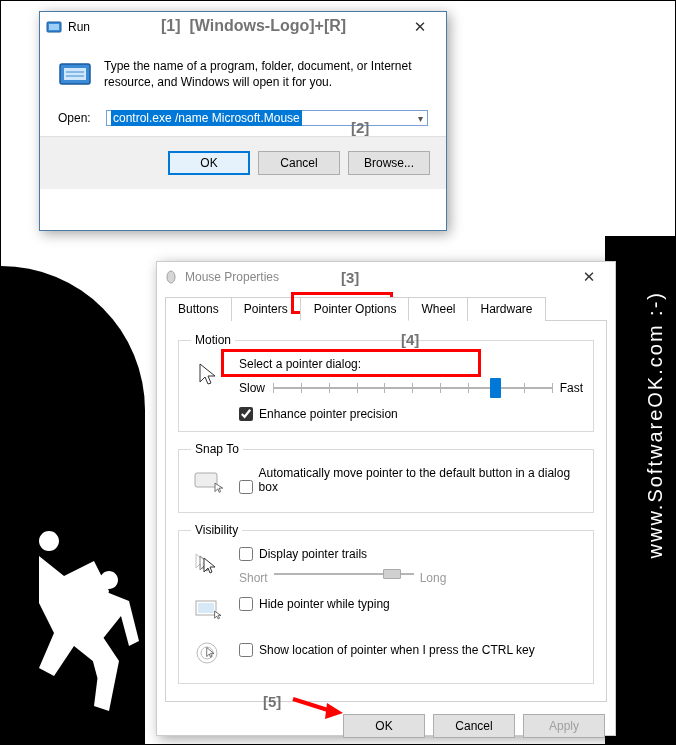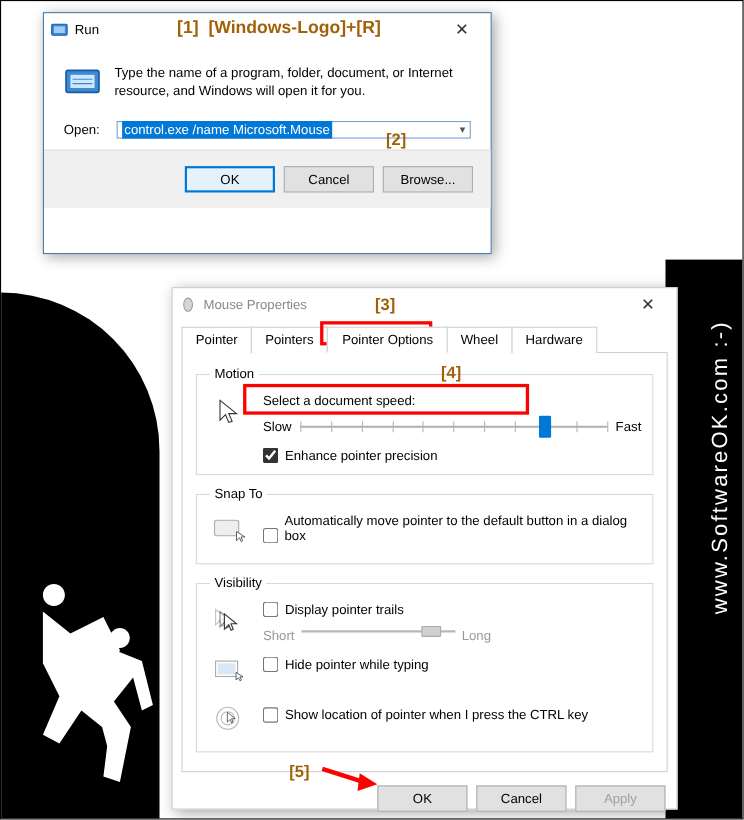--- a/index.html
+++ b/index.html
@@ -63,21 +63,21 @@
     .slider .tick { position: absolute; top: 6px; width: 1px; height: 10px; background: #b5b5b5; }
     .slider .thumb { position: absolute; top: 1px; width: 11px; height: 20px; background: #0078d7; border-radius: 1px; }
     .slider.mini { width: 140px; flex: none; }
     .slider.mini .thumb { background: #d0d0d0; border: 1px solid #aaa; width: 18px; height: 10px; top: 6px; }
     .chk { display: flex; align-items: flex-end; gap: 6px; margin-top: 8px; font-size: 12px; }
     .chk input { width: 14px; height: 14px; accent-color: #333; }
     .chk.dis { color: #9a9a9a; }
     .dlgbtns { display: flex; justify-content: flex-end; gap: 8px; padding: 4px 10px 10px 0; }
     
     
-    .anno { position: absolute; color: #a16207; font-weight: bold; font-family: Arial, sans-serif; pointer-events: none; }
+    .anno { position: absolute; color: #737373; font-weight: bold; font-family: Arial, sans-serif; pointer-events: none; }
     .annobox { border: 3px solid #ff0000; position: absolute; pointer-events: none; }
     .arrow { position: absolute; }
 
     
     .fig { position: absolute; left: 18px; top: 520px; width: 130px; height: 200px; }
     .fig svg path { fill: #fff; }
   </style>
 </head>
 <body>
 
@@ -132,37 +132,37 @@
   <div class="titlebar">
     <span class="ticon">
       <svg width="14" height="14" viewBox="0 0 14 14">
           <ellipse cx="7" cy="7" rx="4" ry="6" fill="#ccc" stroke="#888"></ellipse>
         </svg>
     </span>
     <span class="ttxt">Mouse Properties</span>
     <span class="close">✕</span>
   </div>
   <div class="tabs">
-    <div class="tab">Pointer</div>
+    <div class="tab">Buttons</div>
     <div class="tab">Pointers</div>
     <div class="tab active">Pointer Options</div>
     <div class="tab">Wheel</div>
     <div class="tab">Hardware</div>
   </div>
   <div class="tabpage">
     <fieldset>
       <legend>Motion</legend>
       <div class="grow">
         <div class="gicon">
           <svg width="26" height="26" viewBox="0 0 26 26">
               <path d="M4 2l0 18 5-5 3 7 3-1-3-7 7 0z" fill="#fff" stroke="#333"></path>
             </svg>
         </div>
         <div class="gbody">
-          <div>Select a document speed:</div>
+          <div>Select a pointer dialog:</div>
           <div class="sliderrow">
             <span>Slow</span>
             <div class="slider">
               <div class="track"></div>
               <div class="tick" style="left:0%"></div>
                 <div class="tick" style="left:10%"></div>
                 <div class="tick" style="left:20%"></div>
                 <div class="tick" style="left:30%"></div>
                 <div class="tick" style="left:40%"></div>
                 <div class="tick" style="left:50%"></div>

